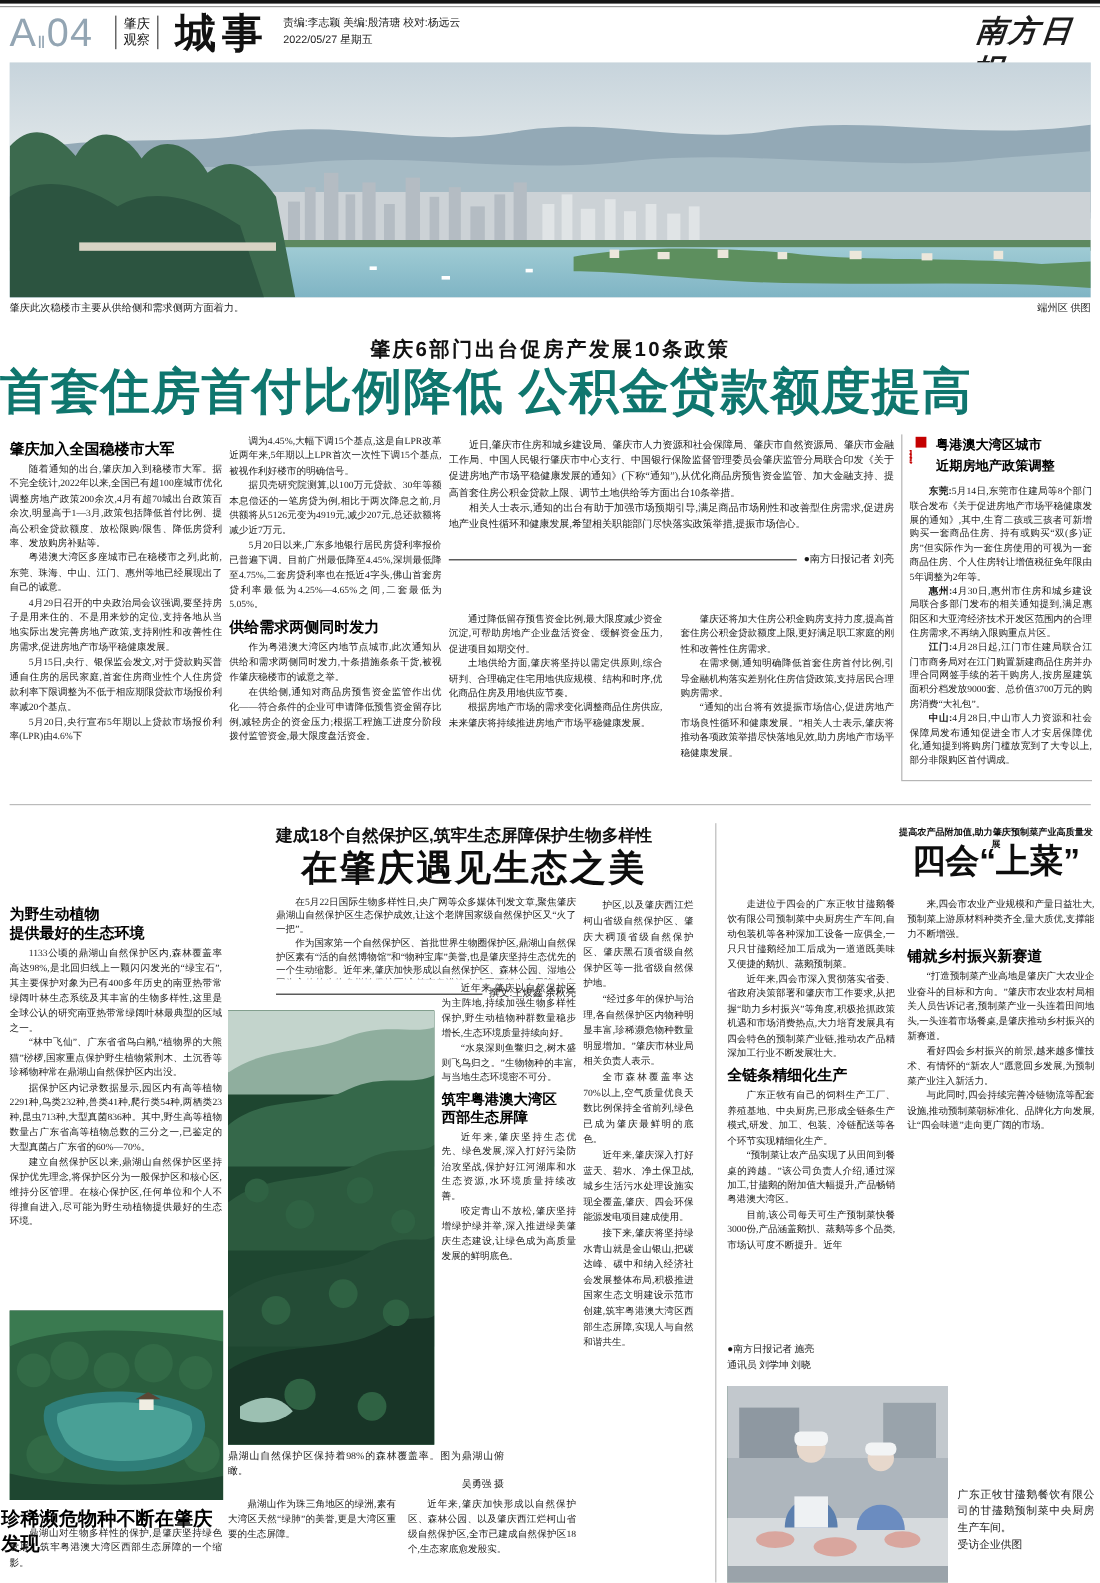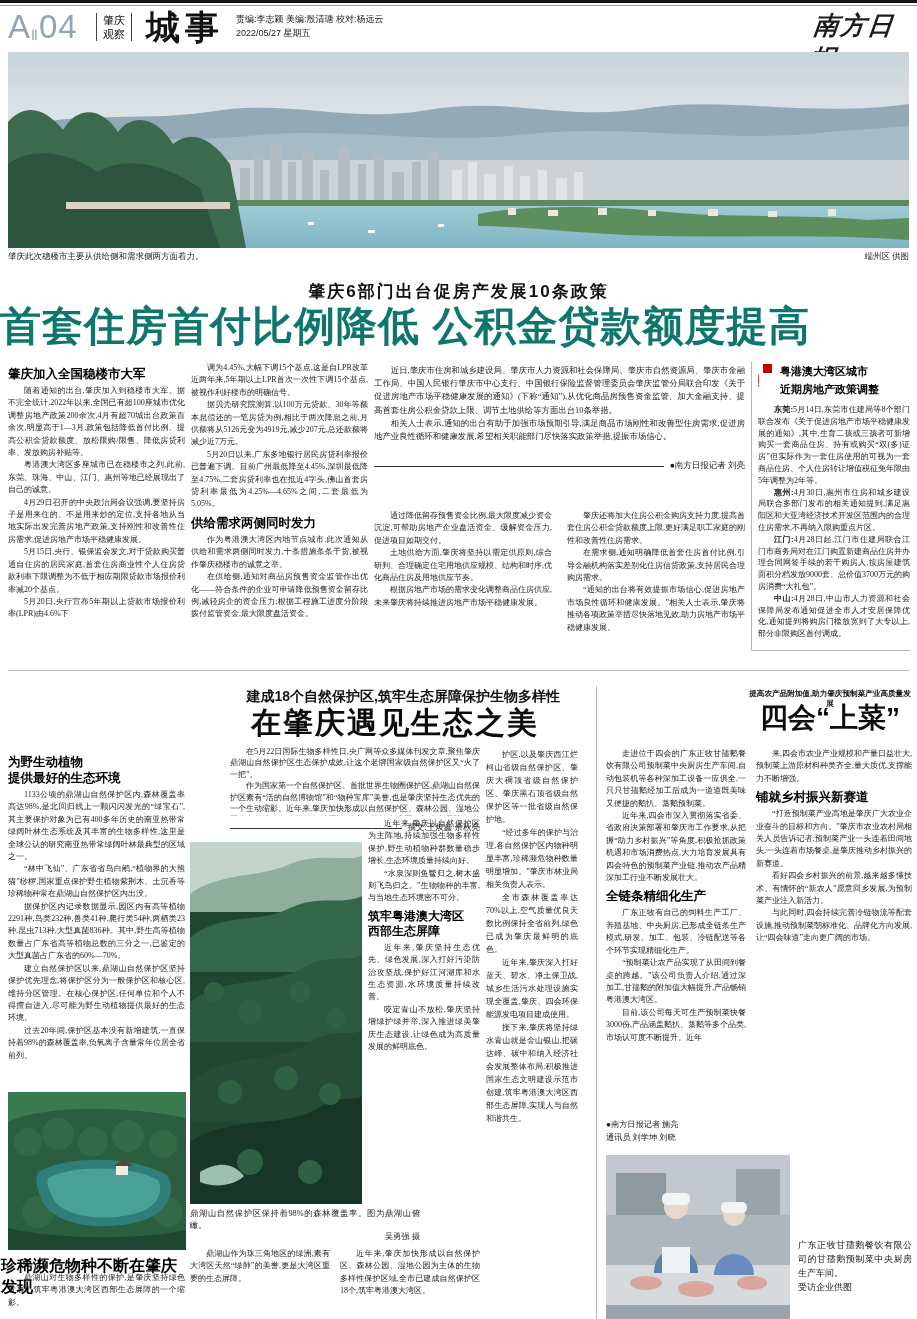--- a/index.html
+++ b/index.html
@@ -51,21 +51,21 @@
          font-weight:700;font-size:11px;writing-mode:vertical-rl;letter-spacing:2px}
   #sbtag::before{content:"";display:block;width:9px;height:9px;background:#c40000;margin:0 0 4px 2px}
   #sbtitle{margin-left:22px;font-family:"Liberation Sans",sans-serif;font-weight:700;font-size:11px;line-height:18px;color:#000}
   #sbitems{margin-top:6px;font-size:8px;line-height:11.8px;text-align:justify}
   #sbitems p{text-indent:2em;margin:0}
   #sbitems b{font-family:"Liberation Sans",sans-serif}
   
   #hruleMid{left:8px;top:670px;width:901px;height:1px;background:#bbb}
   #vruleEF{left:596px;top:686px;width:1px;height:633px;background:#bbb}
   
-  #ekick{left:230px;top:688px;width:330px;text-align:right;font-family:"Liberation Sans",sans-serif;font-weight:700;font-size:14px;color:#111}
+  #ekick{left:230px;top:688px;width:330px;text-align:left;font-family:"Liberation Sans",sans-serif;font-weight:700;font-size:14px;color:#111}
   #ehead{left:230px;top:703px;width:330px;text-align:center;font-family:"Liberation Sans",sans-serif;font-weight:900;font-size:30px;letter-spacing:2px;color:#0d0d0d}
   #eleft{left:8px;top:750px;width:177px;height:340px}
   #elake{left:8px;top:1092px;width:178px;height:158px;overflow:hidden}
   #esh3{left:1px;top:1256px;width:177px;font-family:"Liberation Sans",sans-serif;font-weight:700;font-size:16px;color:#000}
   #eleftbot{left:8px;top:1272px;width:177px;height:47px}
   #eintro{left:230px;top:746px;width:250px;height:70px;font-size:8px;line-height:11.4px}
   #eintroBy{left:230px;top:818px;width:250px}
   #ephoto{left:190px;top:842px;width:172px;height:362px;overflow:hidden}
   #epcap{left:190px;top:1208px;width:230px;font-size:8.3px;line-height:11.5px;text-align:justify}
   #epcred{left:190px;top:1231px;width:230px;font-size:8.3px;text-align:right}
@@ -244,21 +244,20 @@
   <div class="abs bt" id="eleft">
     <div class="sh">
       <div>为野生动植物</div>
       <div>提供最好的生态环境</div>
     </div>
     <div>
         <p>1133公顷的鼎湖山自然保护区内,森林覆盖率高达98%,是北回归线上一颗闪闪发光的“绿宝石”,其主要保护对象为已有400多年历史的南亚热带常绿阔叶林生态系统及其丰富的生物多样性,这里是全球公认的研究南亚热带常绿阔叶林最典型的区域之一。</p>
         <p>“林中飞仙”、广东省省鸟白鹇,“植物界的大熊猫”桫椤,国家重点保护野生植物紫荆木、土沉香等珍稀物种常在鼎湖山自然保护区内出没。</p>
         <p>据保护区内记录数据显示,园区内有高等植物2291种,鸟类232种,兽类41种,爬行类54种,两栖类23种,昆虫713种,大型真菌836种。其中,野生高等植物数量占广东省高等植物总数的三分之一,已鉴定的大型真菌占广东省的60%—70%。</p>
         <p>建立自然保护区以来,鼎湖山自然保护区坚持保护优先理念,将保护区分为一般保护区和核心区,维持分区管理。在核心保护区,任何单位和个人不得擅自进入,尽可能为野生动植物提供最好的生态环境。</p>
-        <p>过去20年间,保护区基本没有新增建筑,一直保持着98%的森林覆盖率,负氧离子含量常年位居全省前列。</p>
       </div>
   </div>
   <div class="abs photo" id="elake">
     <svg viewBox="0 0 178 158" preserveAspectRatio="none">
       <rect width="178" height="158" fill="#2a5e3e"></rect>
       <path d="M0,30 C40,12 120,14 178,26 L178,0 L0,0 Z" fill="#3a7a50"></path>
       <g fill="#326a46">
           <circle cx="20" cy="50" r="14"></circle>
           <circle cx="50" cy="42" r="16"></circle>
           <circle cx="85" cy="50" r="15"></circle>
@@ -333,21 +332,21 @@
         <p>护区,以及肇庆西江烂柯山省级自然保护区、肇庆大稠顶省级自然保护区、肇庆黑石顶省级自然保护区等一批省级自然保护地。</p>
         <p>“经过多年的保护与治理,各自然保护区内物种明显丰富,珍稀濒危物种数量明显增加。”肇庆市林业局相关负责人表示。</p>
         <p>全市森林覆盖率达70%以上,空气质量优良天数比例保持全省前列,绿色已成为肇庆最鲜明的底色。</p>
         <p>近年来,肇庆深入打好蓝天、碧水、净土保卫战,城乡生活污水处理设施实现全覆盖,肇庆、四会环保能源发电项目建成使用。</p>
         <p>接下来,肇庆将坚持绿水青山就是金山银山,把碳达峰、碳中和纳入经济社会发展整体布局,积极推进国家生态文明建设示范市创建,筑牢粤港澳大湾区西部生态屏障,实现人与自然和谐共生。</p>
       </div>
   </div>
   <div class="abs bt" id="ebot">
     <div>
         <p>鼎湖山作为珠三角地区的绿洲,素有大湾区天然“绿肺”的美誉,更是大湾区重要的生态屏障。</p>
-        <p>近年来,肇庆加快形成以自然保护区、森林公园、湿地公园为主体的生物多样性保护区域,全市已建成自然保护区18个,筑牢粤港澳大湾区。</p>
+        <p>近年来,肇庆加快形成以自然保护区、森林公园、以及肇庆西江烂柯山省级自然保护区,全市已建成自然保护区18个,生态家底愈发殷实。</p>
       </div>
   </div>
 
   <div class="abs" id="fkick">提高农产品附加值,助力肇庆预制菜产业高质量发展</div>
   <div class="abs" id="fhead">四会“上菜”</div>
   <div class="abs bt" id="fcolA">
     <div>
         <p>走进位于四会的广东正牧甘孻鹅餐饮有限公司预制菜中央厨房生产车间,自动包装机等各种深加工设备一应俱全,一只只甘孻鹅经加工后成为一道道既美味又便捷的鹅扒、蒸鹅预制菜。</p>
         <p>近年来,四会市深入贯彻落实省委、省政府决策部署和肇庆市工作要求,从把握“助力乡村振兴”等角度,积极抢抓政策机遇和市场消费热点,大力培育发展具有四会特色的预制菜产业链,推动农产品精深加工行业不断发展壮大。</p>
       </div>

